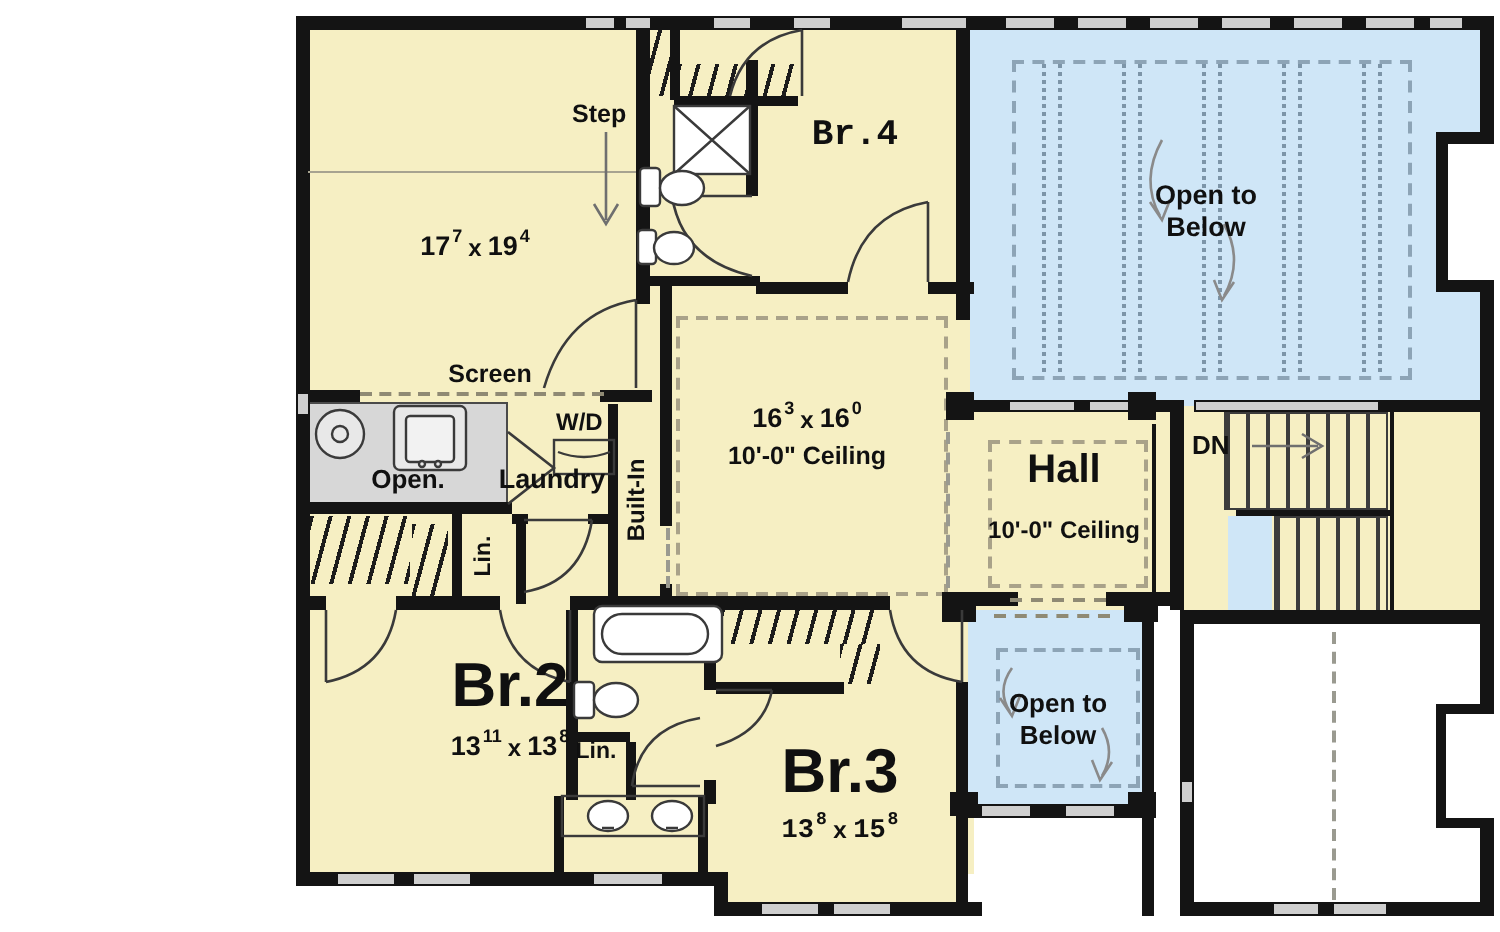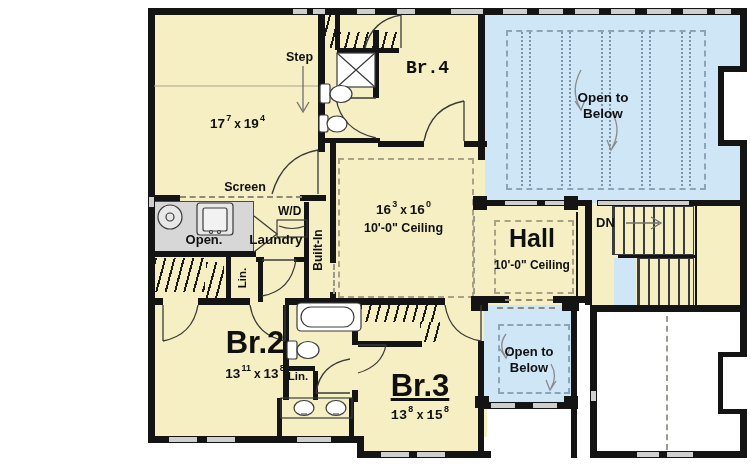--- a/index.html
+++ b/index.html
@@ -128,38 +128,38 @@
   <div class="label otb ctr" style="left:560px;top:90px;width:86px;">
     <span style="display:block">Open to</span>
     <span style="display:block">Below</span>
   </div>
 
   <div class="label dim ctr" style="left:336px;top:200px;width:135px;">
     <span>16</span><sup>3</sup><span class="xsep">x</span><span>16</span><sup>0</sup>
   </div>
   <div class="label ceil ctr" style="left:336px;top:221px;width:135px;">10'-0" Ceiling</div>
 
-  <div class="label room-name ctr" style="left:487px;top:224px;width:90px;font-size:25px;">Hall</div>
+  <div class="label room-name ctr" style="left:487px;top:224px;width:90px;font-size:20px;">Hall</div>
   <div class="label ctr" style="left:481px;top:258px;width:102px;font-size:12px;">10'-0" Ceiling</div>
 
   <div class="label small" style="left:596px;top:215px;font-size:13px;">DN</div>
 
   <div class="label small ctr" style="left:158px;top:232px;width:92px;font-size:13px;">Open.</div>
   <div class="label ctr" style="left:243px;top:232px;width:66px;font-size:13.5px;">Laundry</div>
   <div class="label" style="left:278px;top:204px;font-size:12px;">W/D</div>
   <div class="label vert ctr" style="left:272px;top:243px;width:92px;font-size:12px;">Built-In</div>
   <div class="label vert ctr tiny" style="left:222px;top:272px;width:40px;">Lin.</div>
   <div class="label tiny ctr" style="left:284px;top:370px;width:28px;">Lin.</div>
 
   <div class="label room-name ctr" style="left:180px;top:325px;width:150px;font-size:31px;">Br.2</div>
   <div class="label dim ctr" style="left:180px;top:364px;width:150px;">
     <span>13</span><sup>11</sup><span class="xsep">x</span><span>13</span><sup>8</sup>
   </div>
 
-  <div class="label room-name ctr" style="left:355px;top:368px;width:130px;font-size:31px;text-decoration:underline;">Br.3</div>
+  <div class="label room-name ctr" style="left:355px;top:368px;width:130px;font-size:31px;">Br.3</div>
   <div class="label dim ctr" style="left:355px;top:406px;width:130px;font-family:Liberation Mono, monospace;">
     <span>13</span><sup>8</sup><span class="xsep">x</span><span>15</span><sup>8</sup>
   </div>
 
   <div class="label otb ctr" style="left:492px;top:344px;width:74px;font-size:13px;">
     <span style="display:block">Open to</span>
     <span style="display:block">Below</span>
   </div>
 
   <div style="position:absolute;left:718px;top:66px;width:29px;height:80px;background:#fff;border:6px solid #141414;border-right:none;box-sizing:border-box;z-index:7;"></div>

